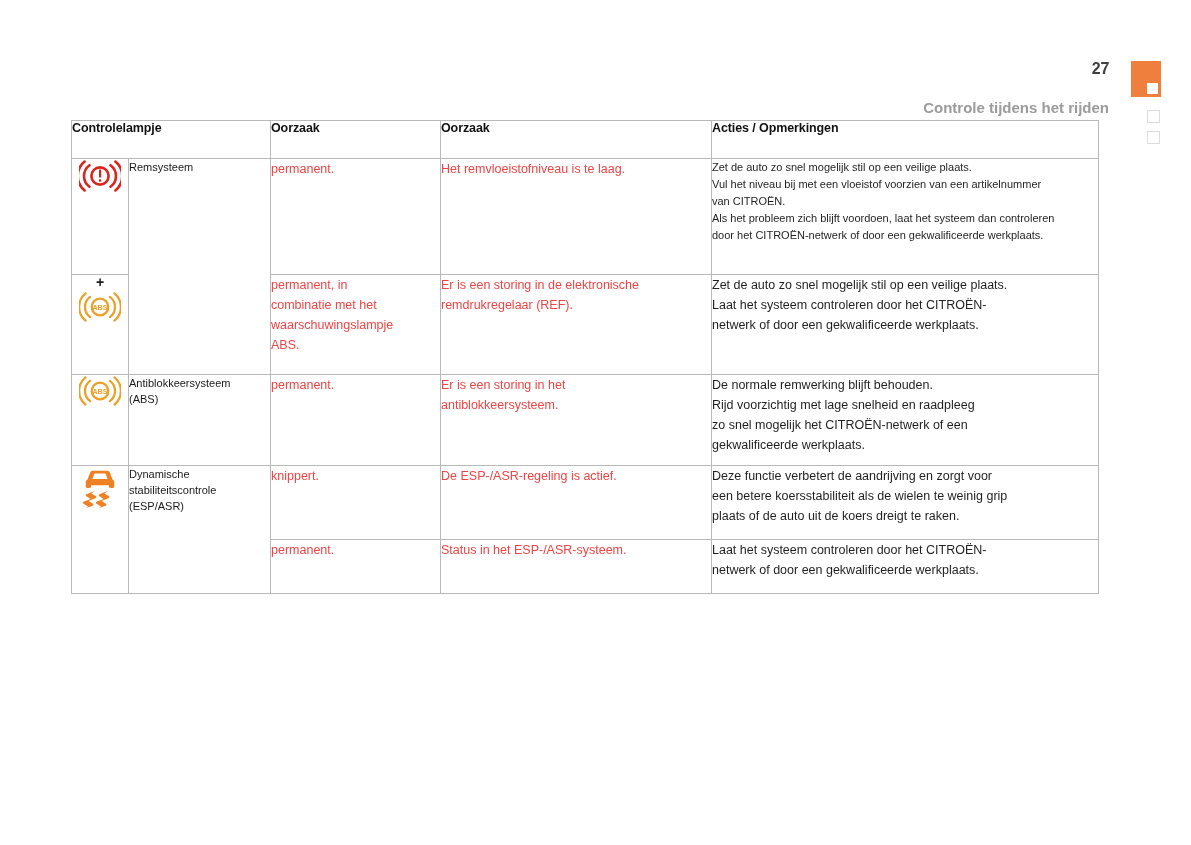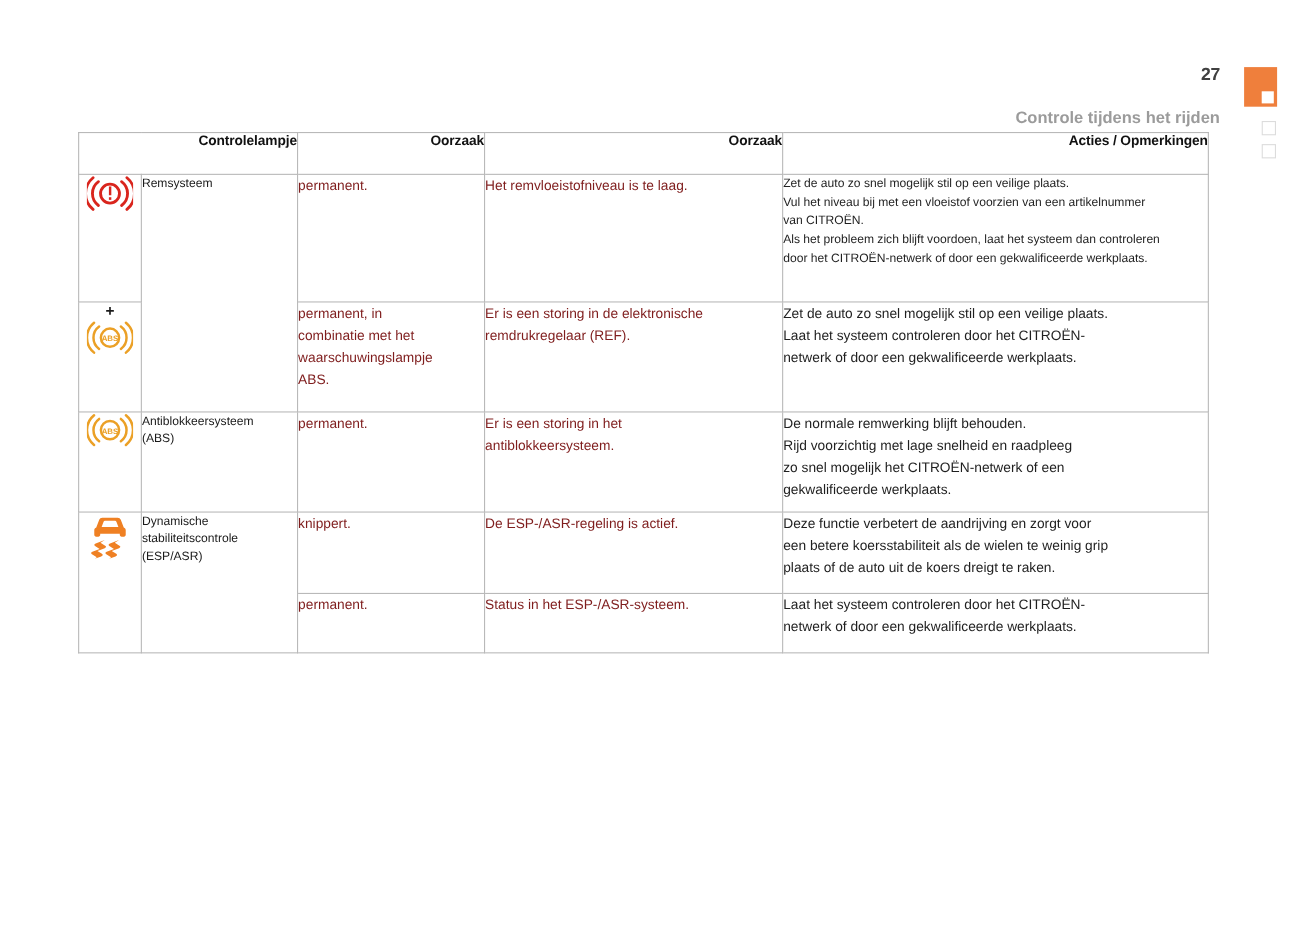--- a/index.html
+++ b/index.html
@@ -85,21 +85,21 @@
     border: 1px solid #b9b9b9;
     vertical-align: top;
     padding: 0;
     background: #ffffff;
   }
   thead th {
     background: #e8e8e8;
     font-size: 12.5px;
     font-weight: bold;
     color: #111111;
-    text-align: right;
+    text-align: left;
     height: 37px;
     padding: 0 10px;
     vertical-align: middle;
     letter-spacing: -0.1px;
   }
 
   .col-icon   { width: 57px; }
   .col-name   { width: 142px; }
   .col-status { width: 170px; }
   .col-cause  { width: 271px; }
@@ -114,21 +114,21 @@
   td.cell-name {
     background: #f2f2f2;
     font-size: 11px;
     font-weight: normal;
     color: #1a1a1a;
     line-height: 16px;
     padding: 12px 8px 10px 9px;
   }
   td.cell-status, td.cell-cause {
     font-size: 12.5px;
-    color: #7f1d1d;
+    color: #ef4444;
     line-height: 20px;
     padding: 11px 10px 10px 10px;
   }
   td.cell-action {
     font-size: 12.5px;
     color: #1f1f1f;
     line-height: 20px;
     padding: 11px 10px 10px 10px;
   }
   td.cell-action.dense {

